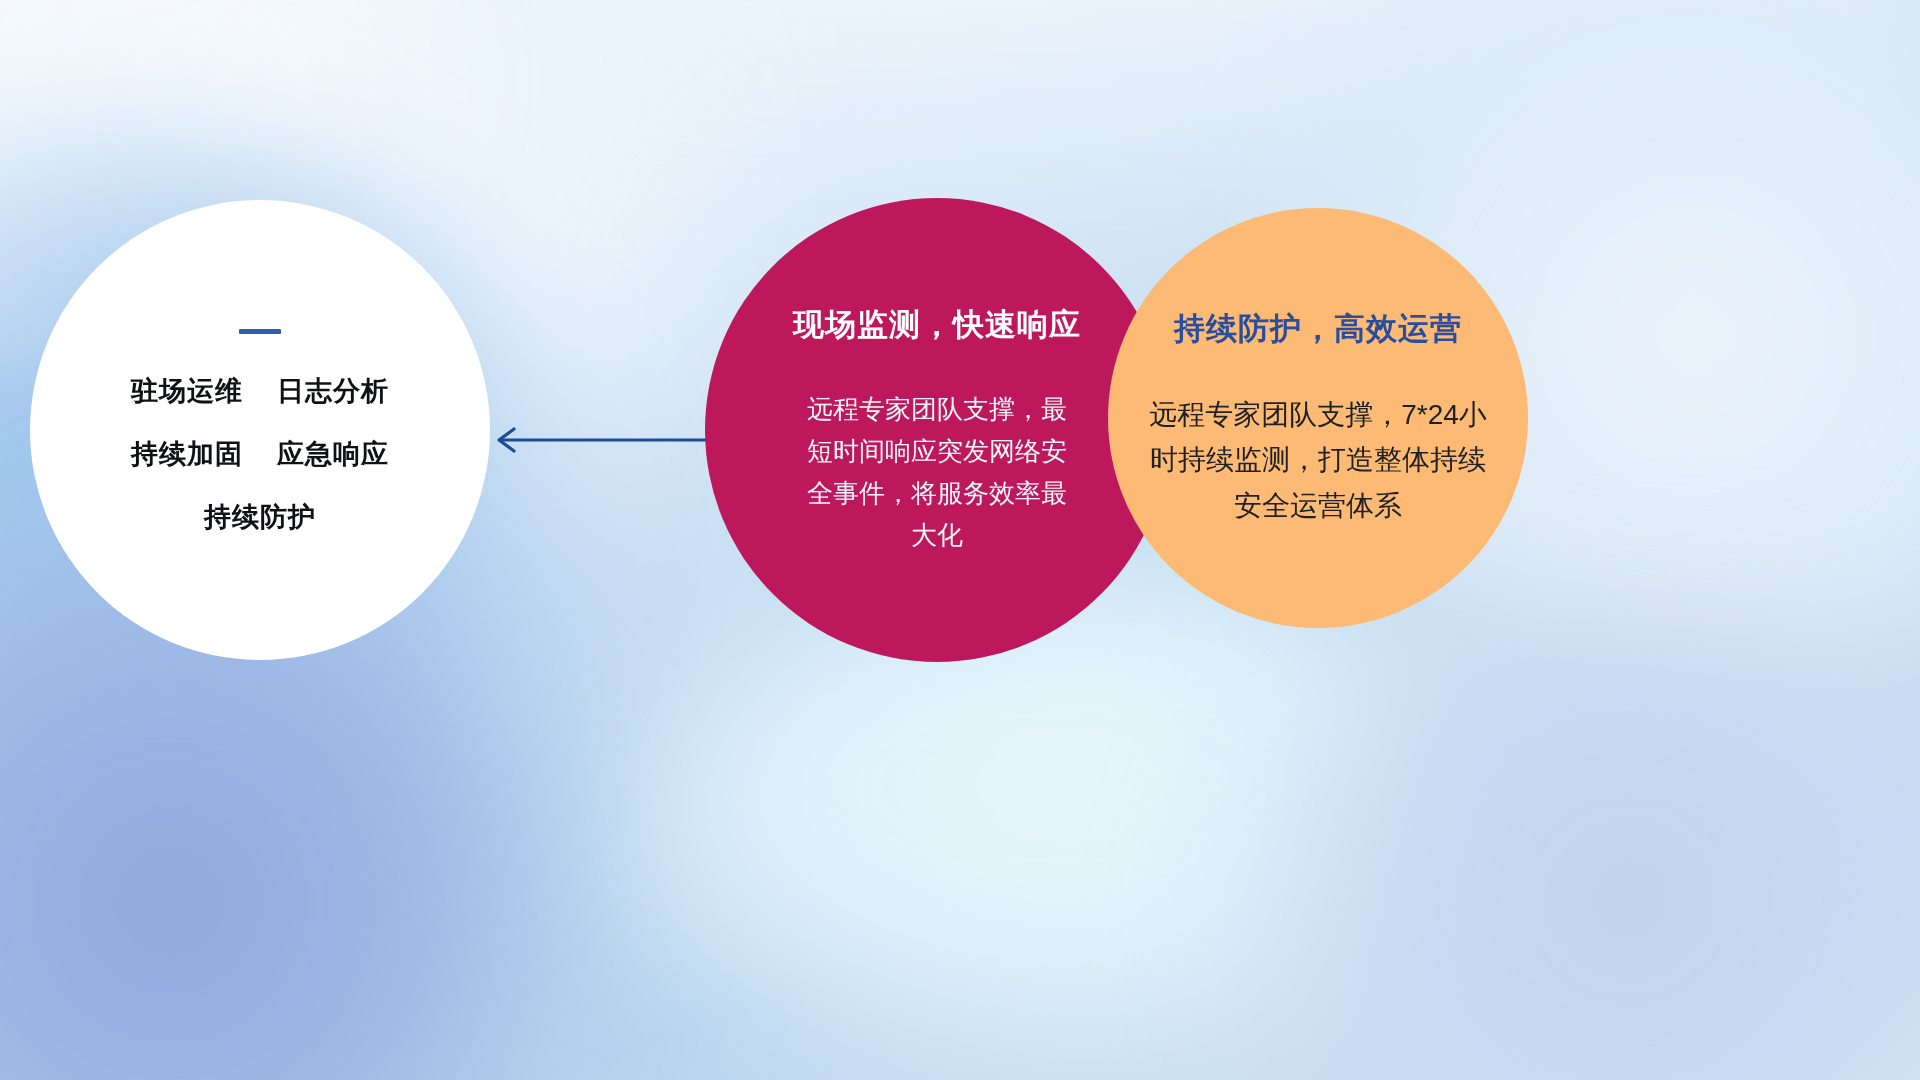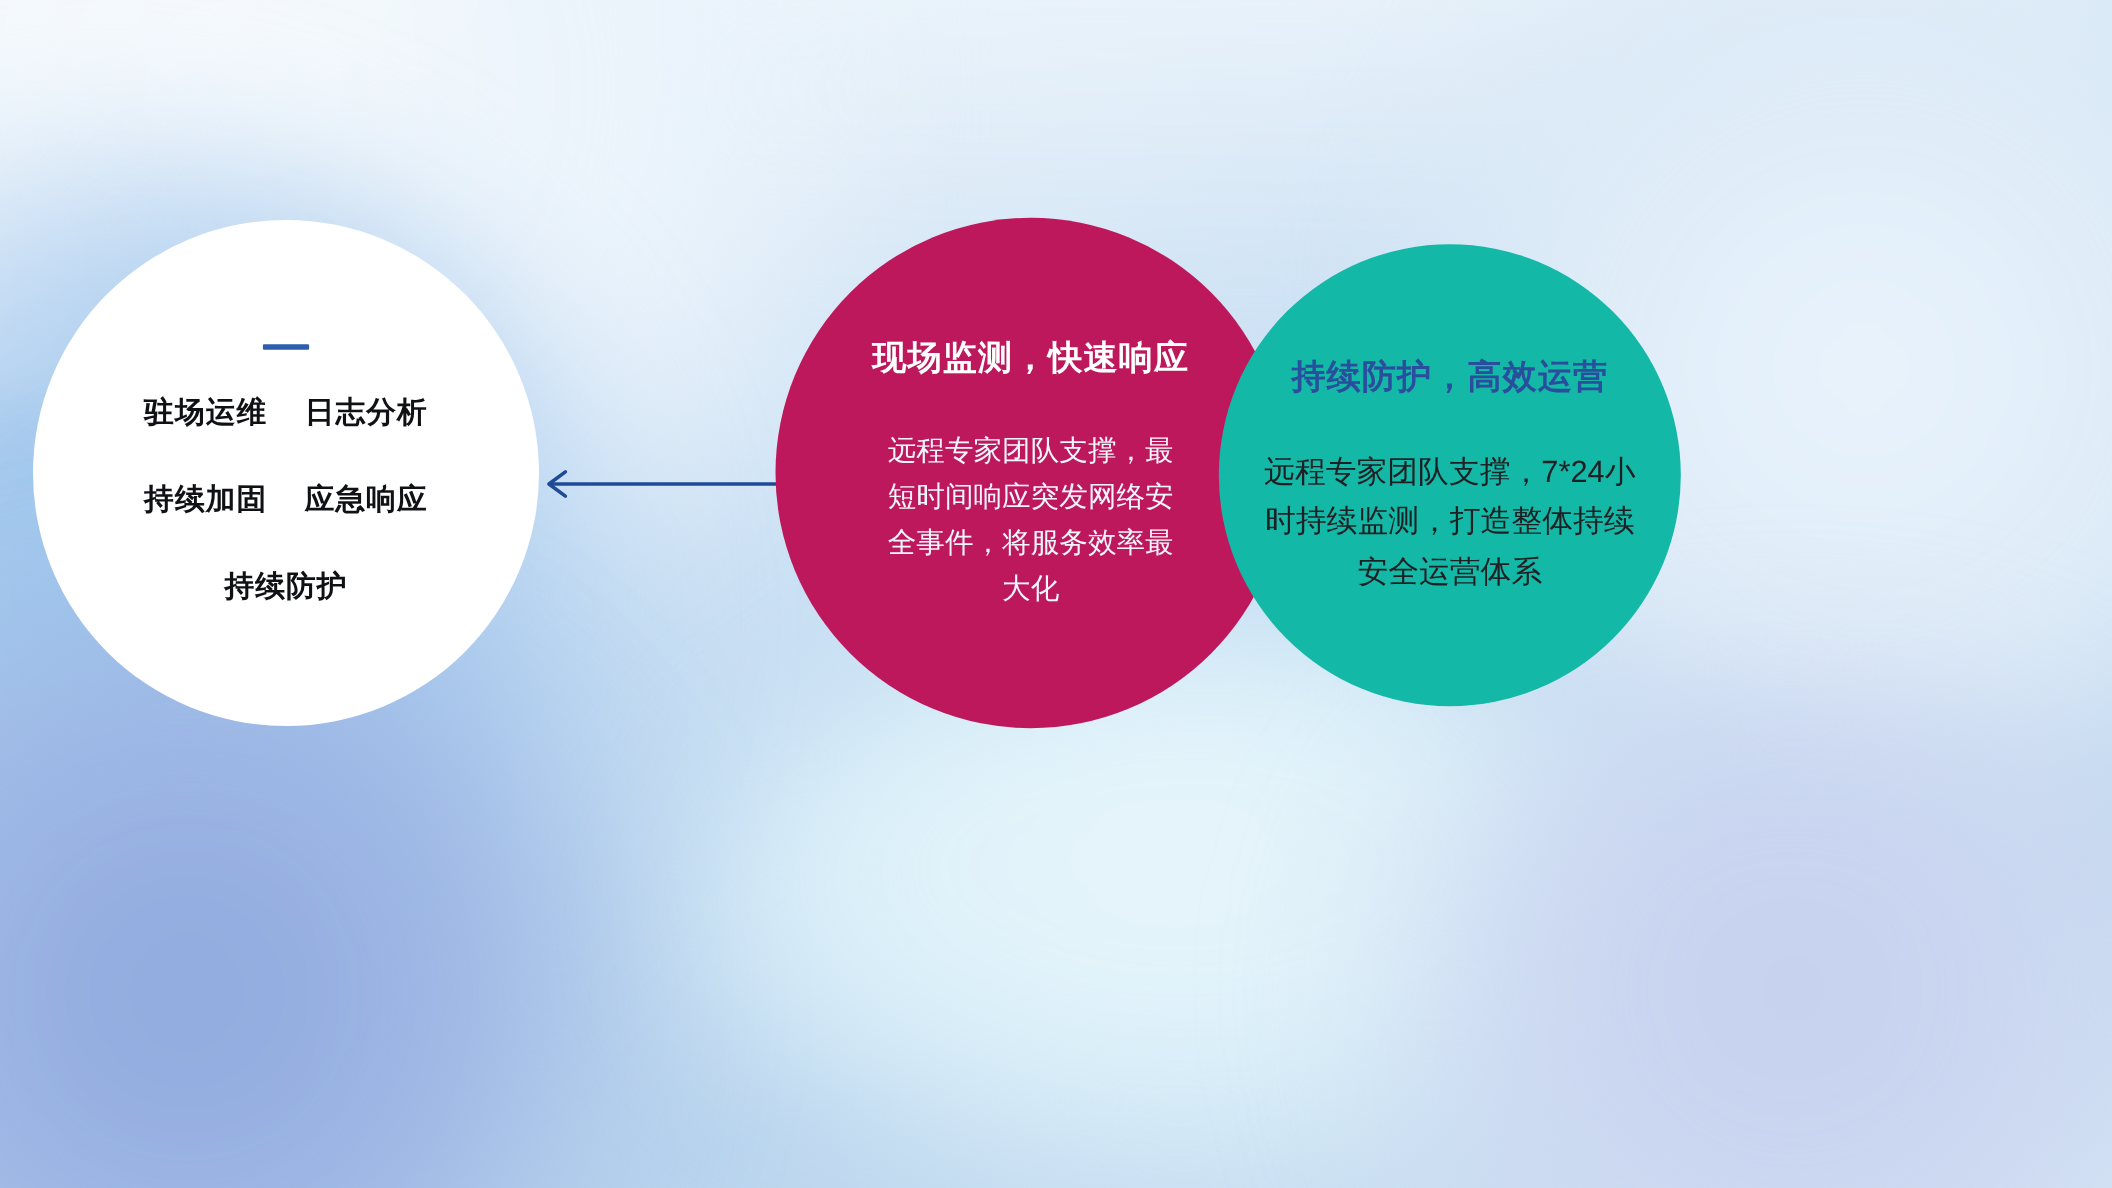--- a/index.html
+++ b/index.html
@@ -107,21 +107,21 @@
   }
   .left-line {
     font-size:27px;
     font-weight:bold;
     color:#101114;
     letter-spacing:1px;
     line-height:1.0;
     white-space:pre;
     text-align:center;
   }
-  .left-line + .left-line { margin-top:52px; }
+  .left-line + .left-line { margin-top:36px; }
 
   
   #circle-mid {
     left:705px; top:198px; width:464px; height:464px;
     background:#be185d;
     z-index:3;
     padding:0 42px;
   }
   #circle-mid .c-title {
     font-size:31px; font-weight:bold; color:#ffffff;
@@ -130,22 +130,22 @@
     text-align:center;
   }
   #circle-mid .c-body {
     font-size:26px; color:#f2f5fb; line-height:1.62;
     text-align:center; font-weight:normal;
     width:280px;
   }
 
   
   #circle-right {
-    left:1108px; top:222px; width:420px; height:420px;
-    background:#14b8a6;
+    left:1108px; top:208px; width:420px; height:420px;
+    background:#fdba74;
     z-index:4;
     padding:0 34px;
   }
   #circle-right .c-title {
     font-size:31px; font-weight:bold; color:#2a4e9e;
     letter-spacing:1px; white-space:nowrap;
     margin-bottom:42px;
     text-align:center;
   }
   #circle-right .c-body {

